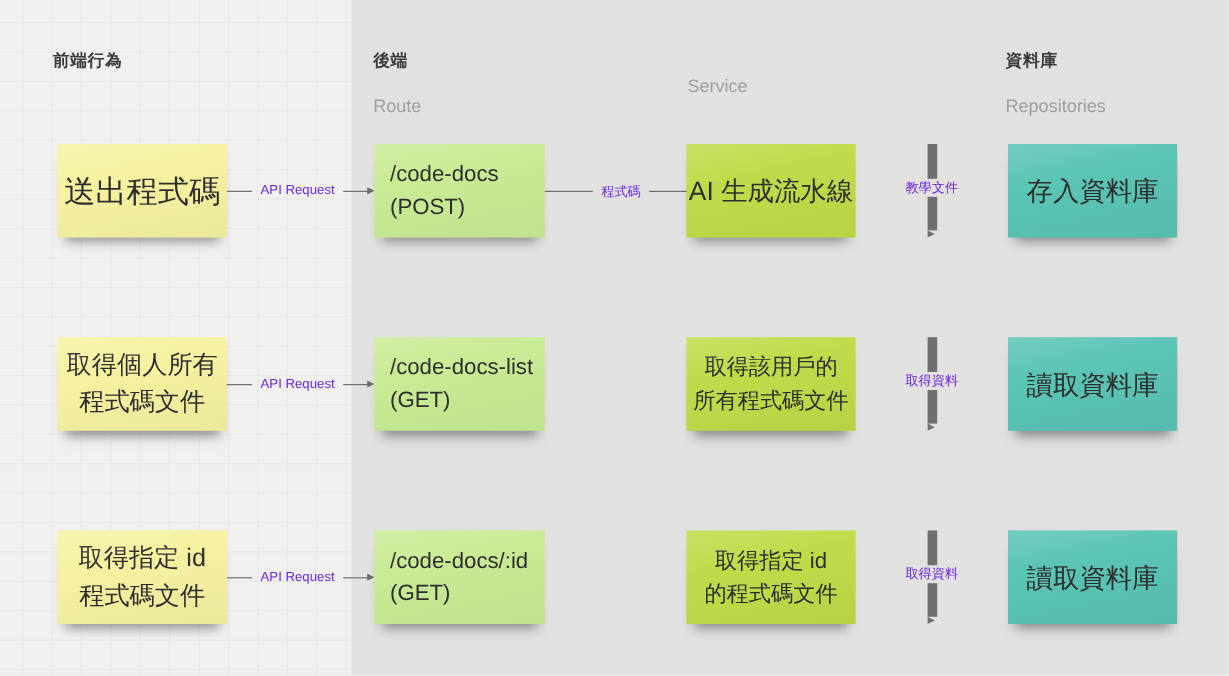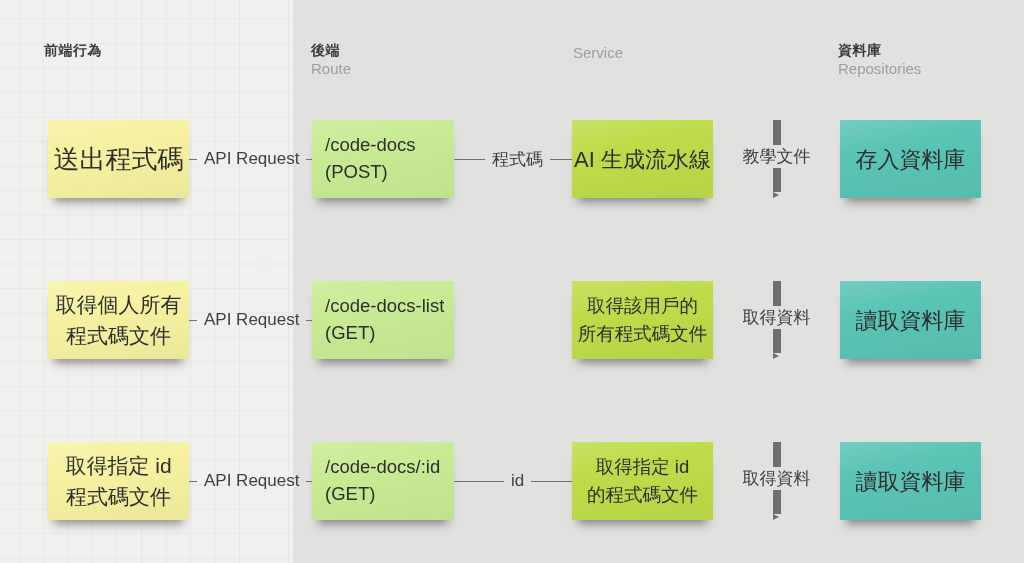--- a/index.html
+++ b/index.html
@@ -33,21 +33,21 @@
     font-weight: 600;
     color: #3b3b3b;
     letter-spacing: 0.5px;
     line-height: 16px;
   }
   .col-header .subtitle {
     font-size: 15px;
     font-weight: 400;
     color: #9e9e9e;
     line-height: 21px;
-    margin-top: 0;
+    margin-top: 20px;
   }
   #header-frontend   { left: 44px;  top: 42px; }
   #header-route      { left: 311px; top: 42px; }
   #header-service    { left: 573px; top: 42px; }
   #header-repository { left: 838px; top: 42px; }
 
   
   #rows { position: absolute; left: 0; top: 0; width: 100%; height: 100%; }
   .flow-row { position: absolute; left: 0; width: 100%; height: 78px; }
   .flow-row:nth-of-type(1) { top: 120px; }
@@ -95,22 +95,22 @@
     height: 78px;
     display: flex;
     align-items: center;
   }
   .connector.a1 { left: 189px; width: 123px; }
   .connector.a2 { left: 454px; width: 132px; }
   .connector.a3 { left: 713px; width: 127px; flex-direction: column; }
   .connector .line { flex: 1; height: 1px; background: var(--arrow, #7d7d7d); min-width: 8px; }
   .connector .label {
     padding: 0 7px;
-    font-size: 17px;
-    color: #404040;
+    font-size: 11px;
+    color: #6d28d9;
     white-space: nowrap;
   }
   .connector .arrowhead {
     width: 0; height: 0;
     border-left: 6px solid var(--arrow, #6f6f6f);
     border-top: 3.5px solid transparent;
     border-bottom: 3.5px solid transparent;
     margin-left: -1px;
   }
 </style>
@@ -210,26 +210,20 @@
     <div class="connector a1">
       <span class="line"></span>
       <span class="label">API Request</span>
       <span class="line"></span>
       <span class="arrowhead"></span>
     </div>
     <div class="note col-route two-line">
           <div class="note-line">/code-docs/:id</div>
           <div class="note-line">(GET)</div>
         </div>
-    <div class="connector a2">
-      <span class="line"></span>
-      <span class="label">id</span>
-      <span class="line"></span>
-      <span class="arrowhead"></span>
-    </div>
     <div class="note col-service two-line">
           <div class="note-line">取得指定 id</div>
           <div class="note-line">的程式碼文件</div>
         </div>
     <div class="connector a3">
       <span class="line"></span>
       <span class="label">取得資料</span>
       <span class="line"></span>
       <span class="arrowhead"></span>
     </div>

